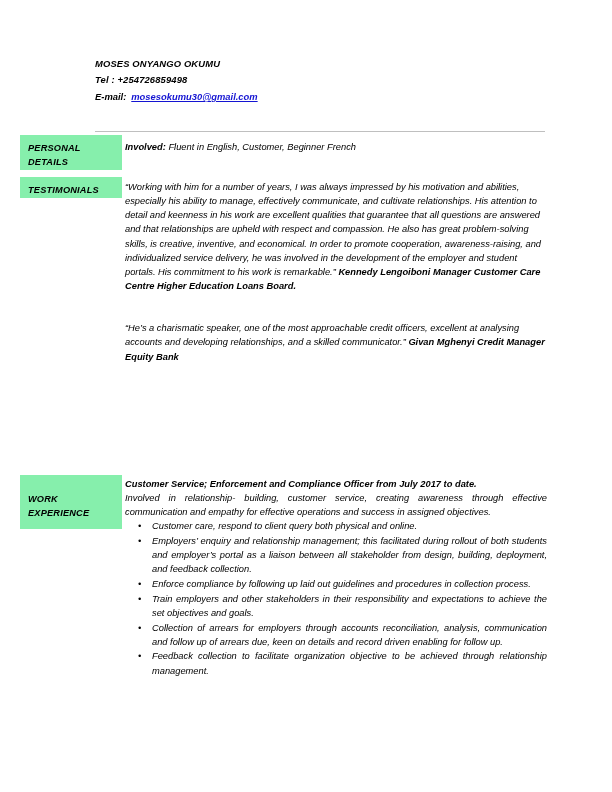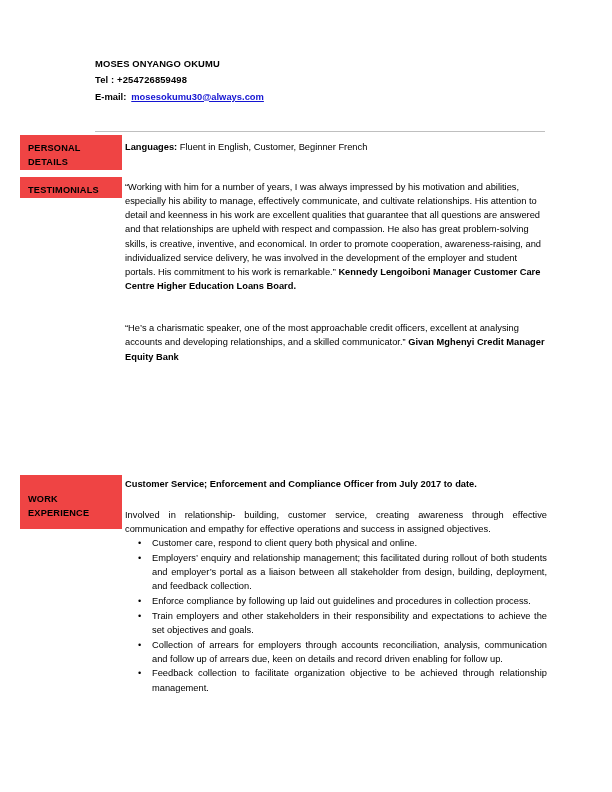--- a/index.html
+++ b/index.html
@@ -12,20 +12,21 @@
     height: 792px;
     font-family: "Liberation Sans", sans-serif;
     color: #000000;
     position: relative;
     overflow: hidden;
   }
   .page {
     position: relative;
     width: 612px;
     height: 792px;
+    font-style: italic;
   }
 
   
   .header {
     position: absolute;
     left: 95px;
     top: 56px;
     width: 450px;
   }
   .header .line {
@@ -62,21 +63,21 @@
   .section {
     position: absolute;
     left: 20px;
     width: 572px;
   }
   .label-box {
     position: absolute;
     left: 0;
     top: 0;
     width: 102px;
-    background: #ef4444;
+    background: #86efac;
     box-sizing: border-box;
     padding: 6px 0 6px 8px;
   }
   .label-box .label-text {
     font-size: 9.2px;
     font-weight: bold;
     line-height: 14px;
     letter-spacing: 0.2px;
   }
   .section-body {
@@ -87,21 +88,20 @@
   }
 
   .p {
     font-size: 9.3px;
     line-height: 14.15px;
     margin: 0;
     text-align: left;
   }
   .p.just {
     text-align: justify;
-    margin-top: 17px;
   }
   .p b { font-weight: bold; }
   .gap { height: 14px; }
 
   
   ul.bullets {
     margin: 0;
     padding: 0;
     list-style: none;
   }
@@ -122,32 +122,32 @@
   }
 </style>
 </head>
 <body>
 
 <div class="page">
 
   <div class="header">
     <div class="line">MOSES ONYANGO OKUMU</div>
     <div class="line">Tel : +254726859498</div>
-    <div class="email-row"><span>E-mail:</span><a class="email-link" href="#">mosesokumu30@always.com</a></div>
+    <div class="email-row"><span>E-mail:</span><a class="email-link" href="#">mosesokumu30@gmail.com</a></div>
   </div>
 
   <div class="top-rule"></div>
 
   <div class="section" style="top:135px;">
     <div class="label-box" style="height:35px;">
       <div class="label-text">PERSONAL</div>
       <div class="label-text">DETAILS</div>
     </div>
     <div class="section-body" style="padding-top:5px;">
-      <p class="p"><b>Languages:</b> <span>Fluent in English, Customer, Beginner French</span></p>
+      <p class="p"><b>Involved:</b> <span>Fluent in English, Customer, Beginner French</span></p>
     </div>
   </div>
 
   <div class="section" style="top:177px;">
     <div class="label-box" style="height:21px;">
       <div class="label-text">TESTIMONIALS</div>
     </div>
     <div class="section-body" style="padding-top:3px;">
 
       <p class="p"><span>“Working with him for a number of years, I was always impressed by his motivation and abilities, especially his ability to manage, effectively communicate, and cultivate relationships. His attention to detail and keenness in his work are excellent qualities that guarantee that all questions are answered and that relationships are upheld with respect and compassion. He also has great problem-solving skills, is creative, inventive, and economical. In order to promote cooperation, awareness-raising, and individualized service delivery, he was involved in the development of the employer and student portals. His commitment to his work is remarkable.” </span><b>Kennedy Lengoiboni Manager Customer Care Centre Higher Education Loans Board.</b></p>

